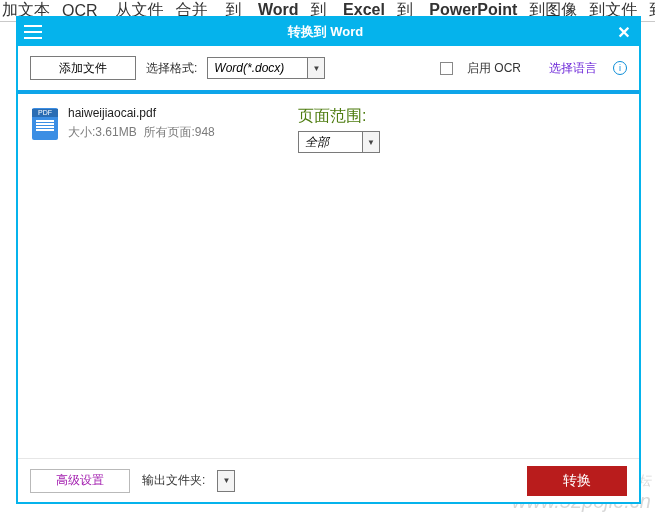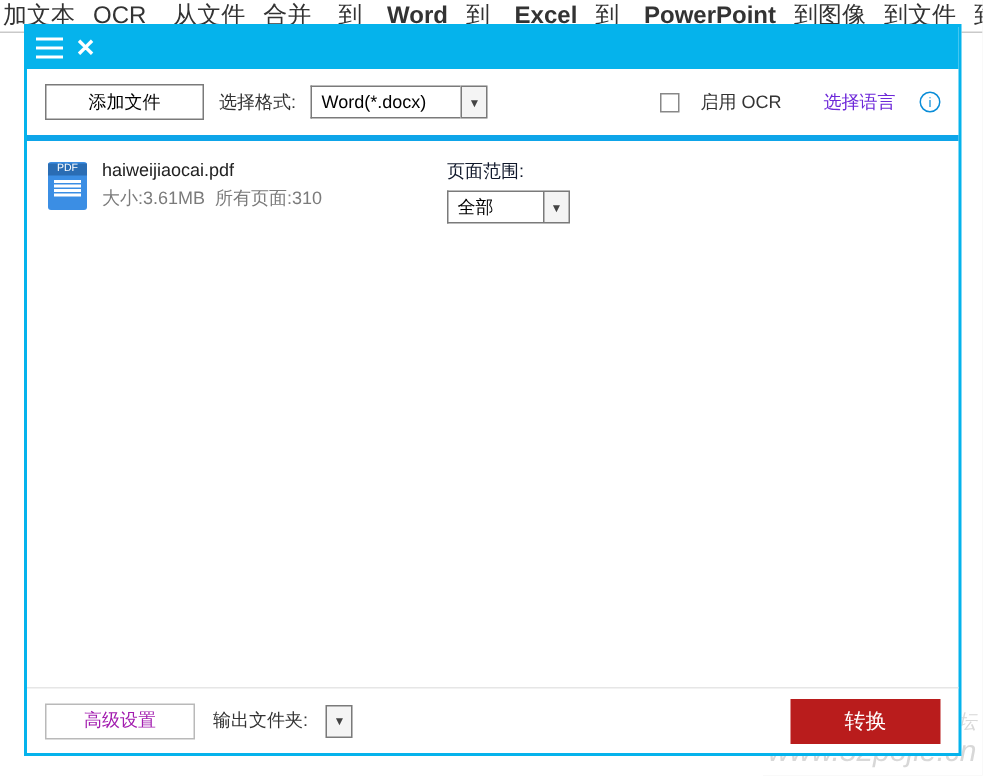--- a/index.html
+++ b/index.html
@@ -96,21 +96,21 @@
   .combo {
     display:flex; align-items:center; height:22px;
   }
   .combo-input {
     border:1px solid #7a7a7a;
     border-right:none;
     height:22px;
     padding:0 6px;
     background:#fff;
     min-width:100px;
-    display:flex; align-items:center;
+    display:flex; align-items:center;font-style:italic;
   }
   .combo-btn {
     width:18px; height:22px;
     border:1px solid #7a7a7a;
     background:#f4f4f4;
     display:flex; align-items:center; justify-content:center;
     cursor:pointer;
     font-size:8px;
     color:#444;
   }
@@ -161,21 +161,21 @@
     content:"";
     position:absolute;
     left:4px; right:4px; top:12px;
     height:2px; background:#fff;
     box-shadow: 0 3px 0 #fff, 0 6px 0 #fff, 0 9px 0 #fff;
   }
   .file-col { flex:0 0 220px;}
   .file-name { color:#222; font-size:12px; margin-bottom:4px;}
   .file-meta { color:#7b7b7b; font-size:12px;}
   .range-col { }
-  .range-label { color:#0f172a; margin-bottom:4px; font-size:12px;}
+  .range-label { color:#4d7c0f; margin-bottom:4px; font-size:16px;}
   .range-combo .combo-input { min-width:64px;}
 
   
   .bottomrow {
     border-top:1px solid #e6e6e6;
     height:44px;
     display:flex;
     align-items:center;
     padding: 0 12px;
     gap:12px;
@@ -222,20 +222,21 @@
   <span>www.52pojie.cn</span>
 </div>
 
 <div class="dialog">
   <div class="titlebar">
     <div class="title-ham">
         <div></div>
         <div></div>
         <div></div>
       </div>
+    <div class="title-text">转换到 Word</div>
     <div class="title-close">✕</div>
   </div>
 
   <div class="toprow">
     <div class="btn-addfile">添加文件</div>
     <span class="lbl">选择格式:</span>
     <div class="combo">
       <div class="combo-input">Word(*.docx)</div>
       <div class="combo-btn">▼</div>
     </div>
@@ -246,21 +247,21 @@
     <span class="link">选择语言</span>
     <span class="info-icon">i</span>
   </div>
 
   <div class="filelist">
     <div class="file-row">
       <div class="file-icon"></div>
       <div class="file-col">
         <div class="file-name">haiweijiaocai.pdf</div>
         <div class="file-meta">
-          <span>大小:</span><span>3.61MB</span>&nbsp;&nbsp;<span>所有页面:</span><span>310</span>
+          <span>大小:</span><span>3.61MB</span>&nbsp;&nbsp;<span>所有页面:</span><span>948</span>
         </div>
       </div>
       <div class="range-col">
         <div class="range-label">页面范围:</div>
         <div class="combo range-combo">
           <div class="combo-input">全部</div>
           <div class="combo-btn">▼</div>
         </div>
       </div>
     </div>

